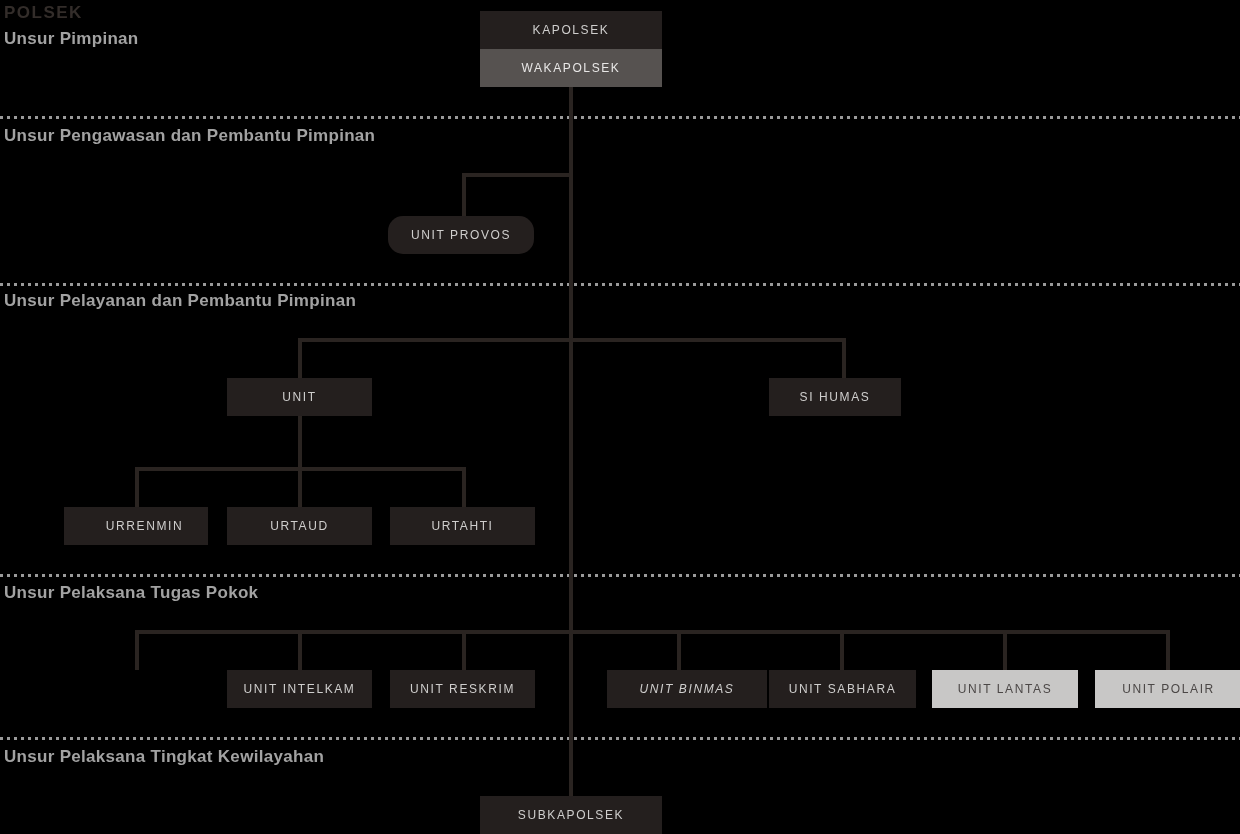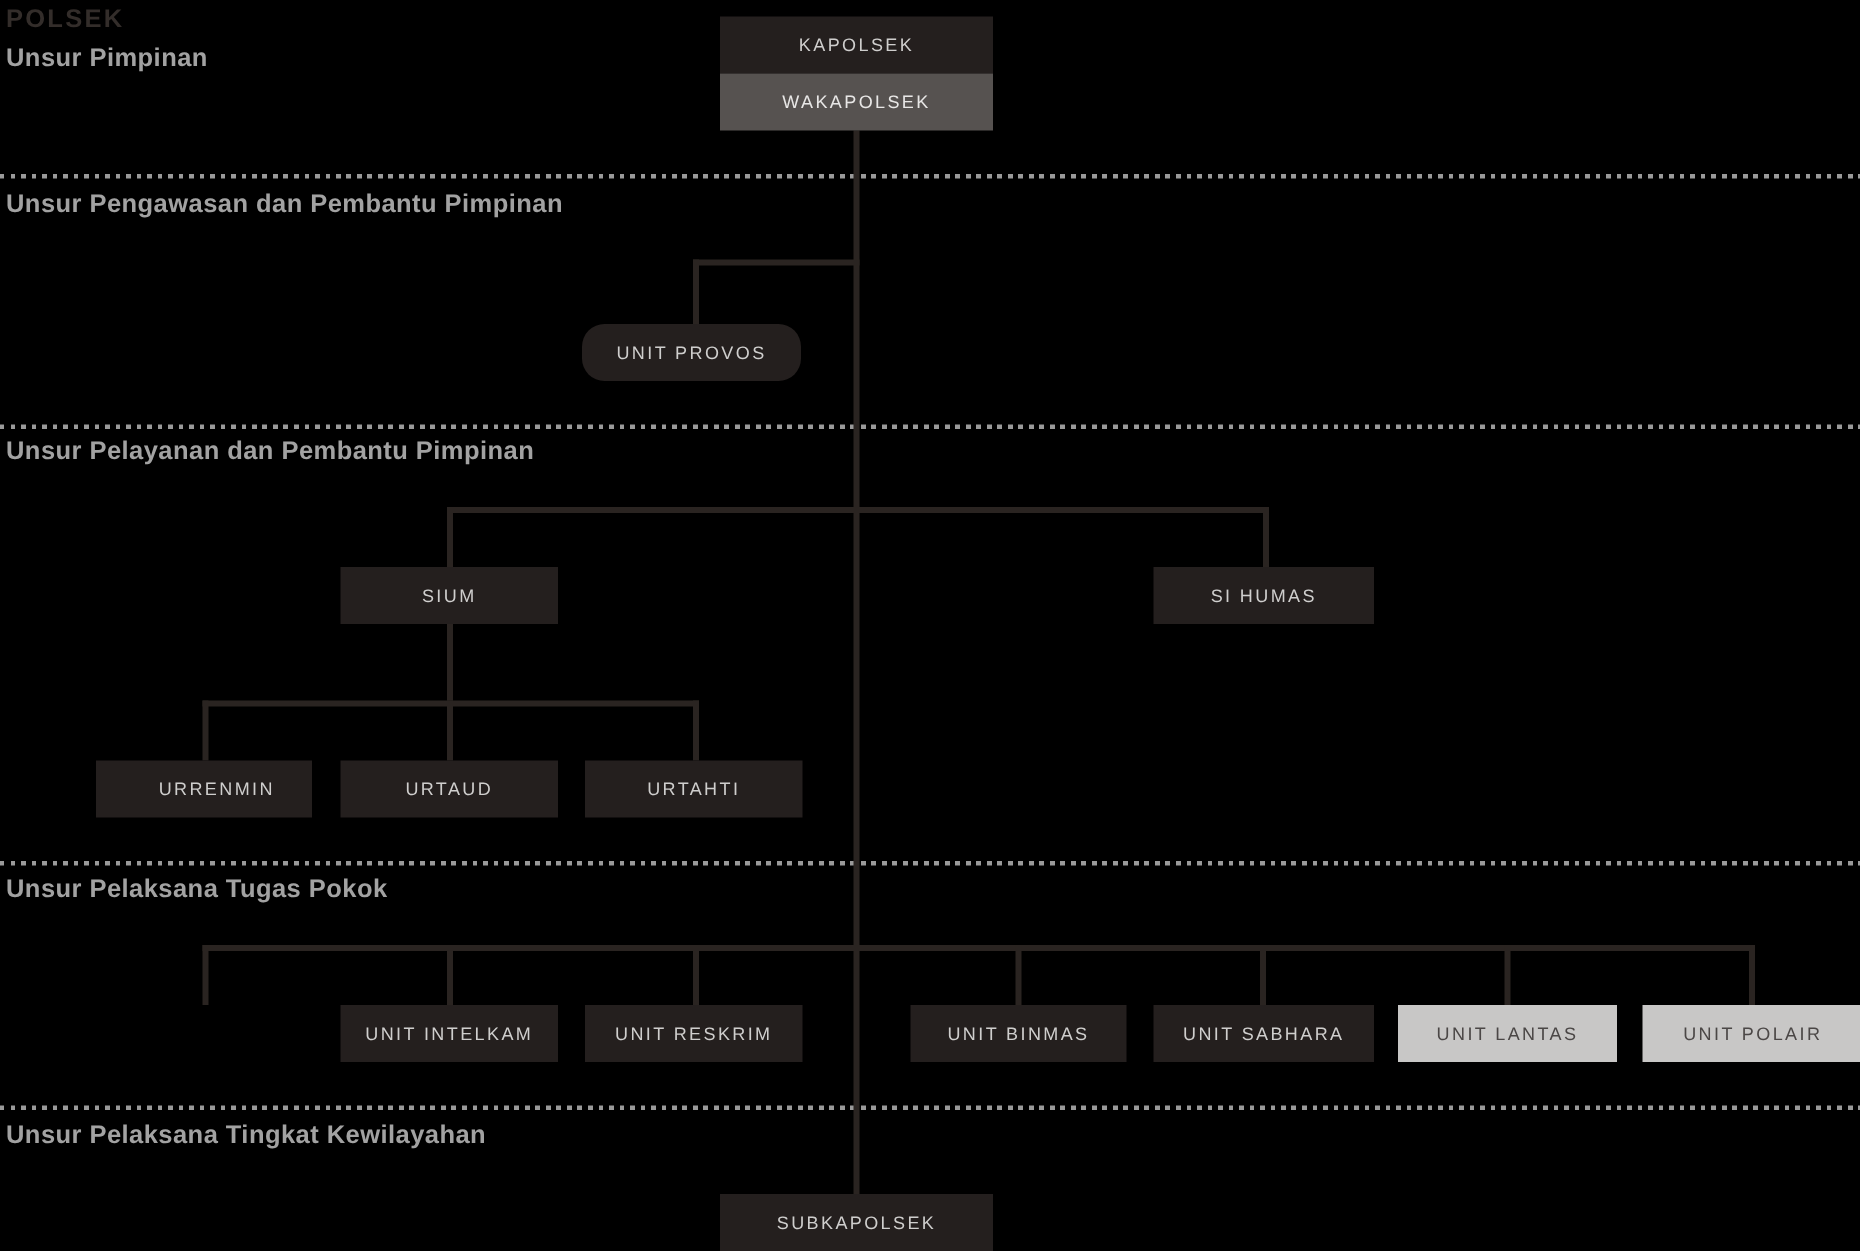--- a/index.html
+++ b/index.html
@@ -98,28 +98,28 @@
   <div class="line" style="left:677px; top:630px; width:4px;   height:40px;"></div>
   <div class="line" style="left:840px; top:630px; width:4px;   height:40px;"></div>
   <div class="line" style="left:1003px; top:630px; width:4px;  height:40px;"></div>
   <div class="line" style="left:1166px; top:630px; width:4px;  height:40px;"></div>
 
   <div class="node" style="left:480px; top:11px; width:182px;">KAPOLSEK</div>
   <div class="node gray" style="left:480px; top:49px; width:182px;">WAKAPOLSEK</div>
 
   <div class="node" style="left:388px; top:216px; width:146px;border-radius:15px;">UNIT PROVOS</div>
 
-  <div class="node" style="left:227px; top:378px; width:145px;">SIUM</div>
-  <div class="node" style="left:769px; top:378px; width:147px;">SI HUMAS</div>
+  <div class="node" style="left:227px; top:378px; width:145px;">UNIT</div>
+  <div class="node" style="left:769px; top:378px; width:132px;">SI HUMAS</div>
   <div class="node" style="left:64px; top:507px; width:144px;padding-left:17px;">URRENMIN</div>
   <div class="node" style="left:227px; top:507px; width:145px;">URTAUD</div>
   <div class="node" style="left:390px; top:507px; width:145px;">URTAHTI</div>
 
   <div class="node" style="left:227px; top:670px; width:145px;">UNIT INTELKAM</div>
   <div class="node" style="left:390px; top:670px; width:145px;">UNIT RESKRIM</div>
-  <div class="node" style="left:607px; top:670px; width:144px;">UNIT BINMAS</div>
+  <div class="node" style="left:607px; top:670px; width:160px;font-style:italic;">UNIT BINMAS</div>
   <div class="node" style="left:769px; top:670px; width:147px;">UNIT SABHARA</div>
   <div class="node light" style="left:932px; top:670px; width:146px;">UNIT LANTAS</div>
   <div class="node light" style="left:1095px; top:670px; width:147px;">UNIT POLAIR</div>
 
   <div class="node" style="left:480px; top:796px; width:182px;">SUBKAPOLSEK</div>
 
 </div>
 
 </body></html>

